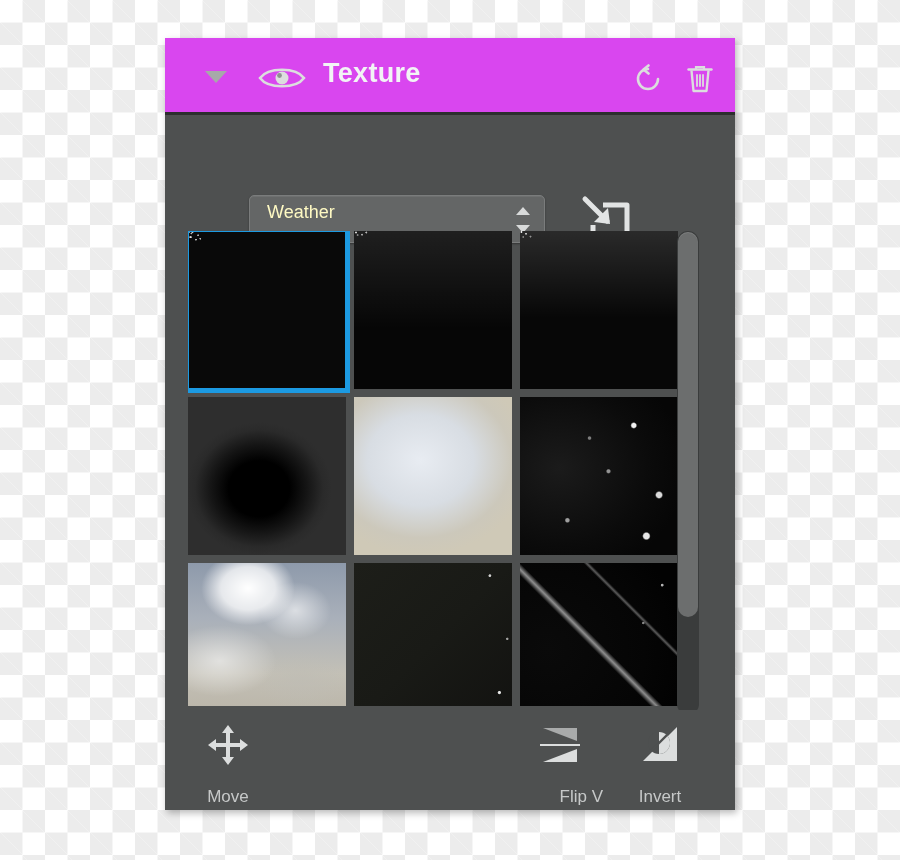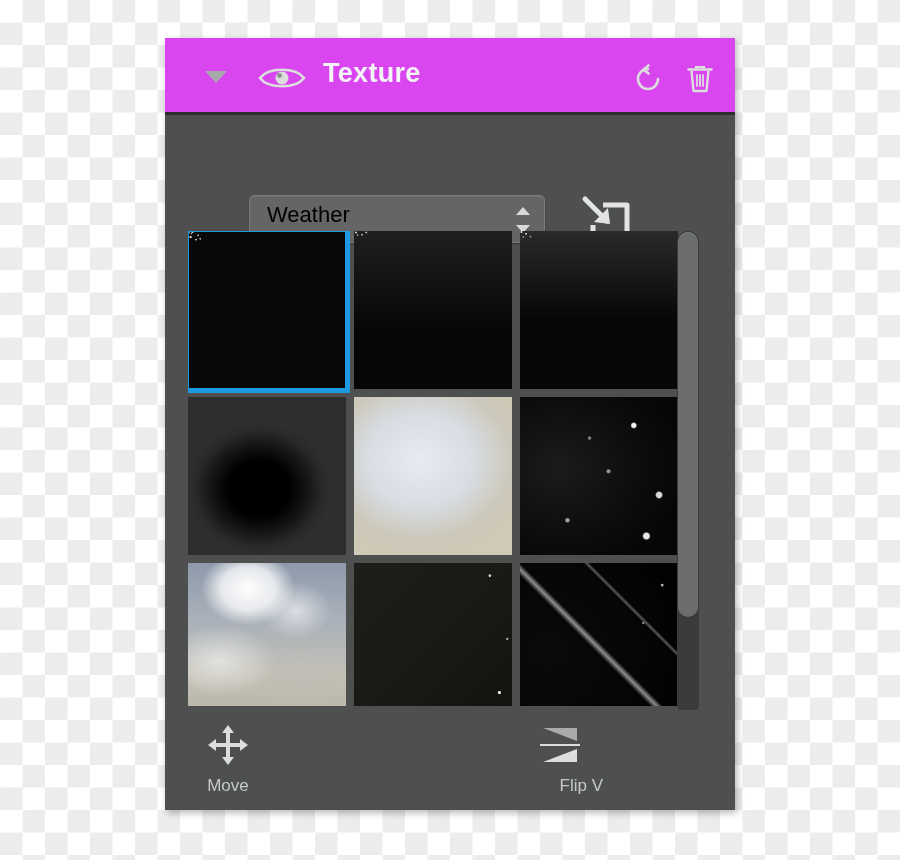--- a/index.html
+++ b/index.html
@@ -98,22 +98,22 @@
     border: 1px solid #7a7c7c;
     border-radius: 5px;
     box-shadow: inset 0 1px 0 rgba(255,255,255,0.07), 0 1px 2px rgba(0,0,0,0.35);
     box-sizing: border-box;
     cursor: pointer;
   }
   .preset-label {
     position: absolute;
     left: 17px;
     top: 6px;
-    font-size: 22px;
-    color: #000000;
+    font-size: 18px;
+    color: #fef9c3;
     white-space: nowrap;
   }
   .stepper {
     position: absolute;
     right: 14px;
     top: 11px;
     width: 14px;
     height: 26px;
   }
   .stepper .up, .stepper .dn {
@@ -287,21 +287,21 @@
     text-align: center;
     cursor: pointer;
   }
   .tool .glyph {
     height: 46px;
     display: flex;
     align-items: center;
     justify-content: center;
   }
   .tool .tlabel {
-    margin-top: 8px;
+    margin-top: 19px;
     font-size: 17px;
     color: #c6c8c8;
   }
   .t-move   { left: 20px; }
   .t-fliph  { left: 254px; }
   .t-flipv  { left: 352px; text-align: right; }
   .t-invert { left: 452px; }
 </style>
 </head>
 <body>
@@ -394,15 +394,26 @@
       <div class="glyph">
         <svg viewBox="0 0 46 44" width="46" height="44" aria-hidden="true">
           <path d="M6 5 L40 5 L40 18 Z" fill="#a9abab"></path>
           <path d="M6 39 L40 39 L40 26 Z" fill="#dcdede"></path>
           <path d="M3 22 H43" stroke="#dcdede" stroke-width="1.8"></path>
         </svg>
       </div>
       <div class="tlabel">Flip V</div>
     </div>
 
+    <div class="tool t-invert">
+      <div class="glyph">
+        <svg viewBox="0 0 46 44" width="46" height="44" aria-hidden="true">
+          <path d="M40 4 L40 38 L6 38 Z" fill="#dcdede"></path>
+          <circle cx="22" cy="20" r="11" fill="#4e5050"></circle>
+          <path d="M22 9 A11 11 0 0 1 22 31 Z" fill="#dcdede"></path>
+          <path d="M14 28 L30 12" stroke="#4e5050" stroke-width="2.4"></path>
+        </svg>
+      </div>
+      <div class="tlabel">Invert</div>
+    </div>
   </div>
 
 </div>
 
 </body></html>

